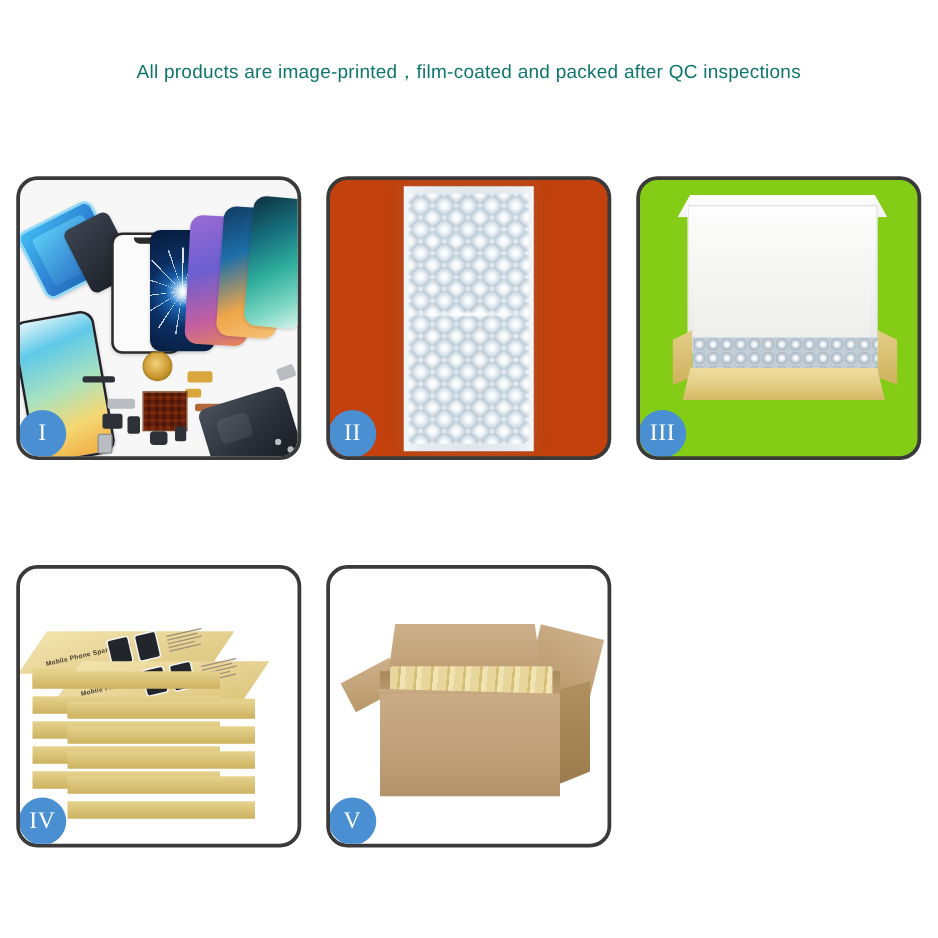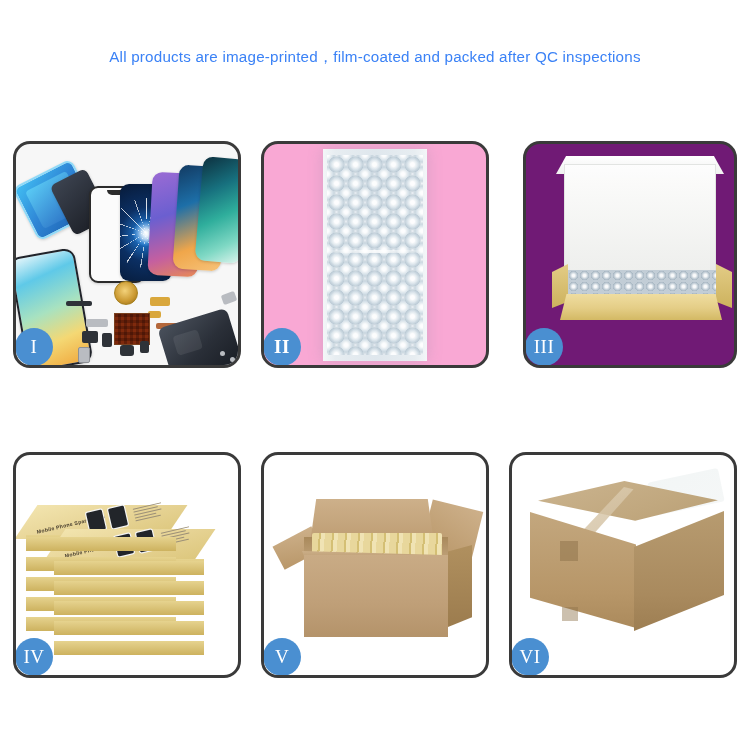--- a/index.html
+++ b/index.html
@@ -11,21 +11,21 @@
   .page{width:750px;height:750px;position:relative;}
 
   
   .header{width:100%;text-align:center;padding-top:36px;box-sizing:border-box;}
   .title{
     font-size:37px;font-weight:700;color:#131313;
     letter-spacing:1.6px;line-height:1.05;white-space:nowrap;
     font-family:"Liberation Sans","DejaVu Sans",sans-serif;
   }
   .subtitle{
-    margin-top:11px;font-size:15.2px;color:#3b82f6;font-weight:400;
+    margin-top:11px;font-size:15.2px;color:#0f766e;font-weight:400;
     letter-spacing:.2px;white-space:nowrap;
   }
 
   
   .grid{
     position:absolute;left:13px;top:141px;width:724px;height:537px;
     display:grid;grid-template-columns:repeat(3,228px);
     grid-template-rows:227px 226px;column-gap:20px;row-gap:84px;
   }
   .panel{
@@ -140,21 +140,21 @@
     position:absolute;left:92px;top:28px;width:72px;height:56px;border-radius:7px;
     background:linear-gradient(150deg,#4a515c 0%,#2a2f38 55%,#191d24 100%);
     transform:rotate(-17deg);
   }
   .backplate:after{
     content:"";position:absolute;left:12px;top:12px;width:26px;height:20px;
     border-radius:4px;background:rgba(255,255,255,.08);
   }
 
   
-  .p2{background:#f9a8d4;font-weight:bold;}
+  .p2{background:#c2410c;}
   .pouch{
     position:absolute;left:50%;top:50%;transform:translate(-50%,-50%);
     width:104px;height:212px;
     background:linear-gradient(90deg,#f3f6f8 0%,#e7edf1 12%,#dfe7ed 50%,#e7edf1 88%,#f3f6f8 100%);
     box-shadow:0 0 14px rgba(120,140,155,.25);
   }
   .bubbles{
     position:absolute;left:4px;top:6px;right:4px;bottom:6px;
     background-image:
       radial-gradient(circle at 50% 50%, rgba(255,255,255,.95) 14%, rgba(205,218,227,.85) 44%, rgba(168,186,199,.55) 58%, rgba(255,255,255,0) 62%),
@@ -162,21 +162,21 @@
     background-size:19px 19px,19px 19px;
     background-position:0 0, 9.5px 9.5px;
     opacity:.95;
   }
   .pouch-seam{
     position:absolute;left:3px;right:3px;top:48%;height:3px;
     background:linear-gradient(90deg,rgba(255,255,255,.1),rgba(255,255,255,.85),rgba(255,255,255,.1));
   }
 
   
-  .p3{background:#701a75;margin-left:14px;}
+  .p3{background:#84cc16;}
   .b3-lid{
     position:absolute;left:38px;top:20px;width:152px;height:118px;
     background:linear-gradient(180deg,#fdfdfd 0%,#f2f3f2 55%,#e6e8e6 100%);
     box-shadow:inset 0 0 0 1px #e2e4e2;
   }
   .b3-lid-top{
     position:absolute;left:30px;top:12px;width:168px;height:18px;
     background:linear-gradient(180deg,#ffffff,#f0f1f0);
     clip-path:polygon(6% 0,94% 0,100% 100%,0 100%);
   }
@@ -453,29 +453,15 @@
           <div class="c5-inner"></div>
           <div class="c5-content"></div>
           <div class="c5-frontflap"></div>
           <div class="c5-body"></div>
           <div class="c5-side"></div>
         </div>
       </div>
       <div class="badge">V</div>
     </div>
 
-    <div class="panel p6">
-      <div class="stage">
-        <div class="c6">
-          <div class="c6-wrap"></div>
-          <div class="c6-top"></div>
-          <div class="c6-tape"></div>
-          <div class="c6-left"></div>
-          <div class="c6-right"></div>
-          <div class="c6-tab1"></div>
-          <div class="c6-tab2"></div>
-        </div>
-      </div>
-      <div class="badge">VI</div>
-    </div>
 
   </div>
 </div>
 
 </body></html>

